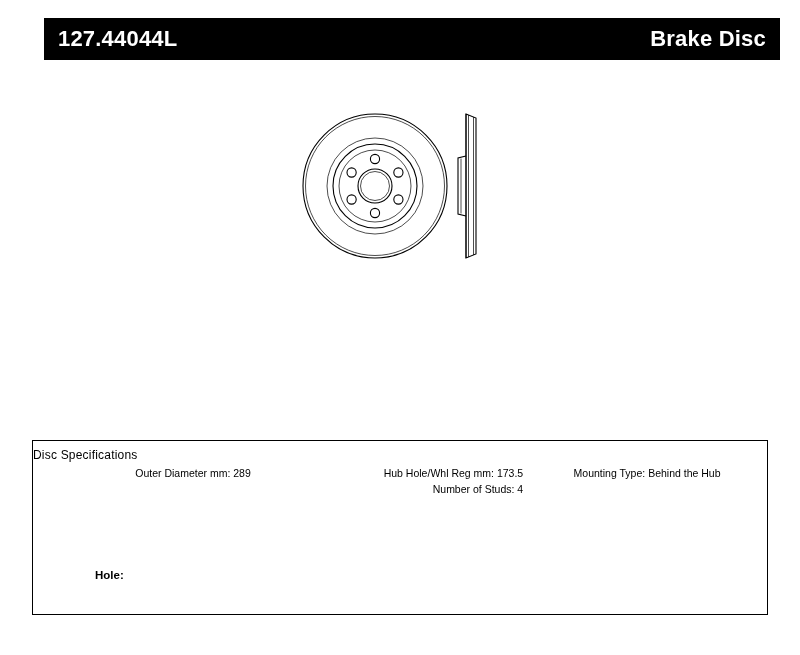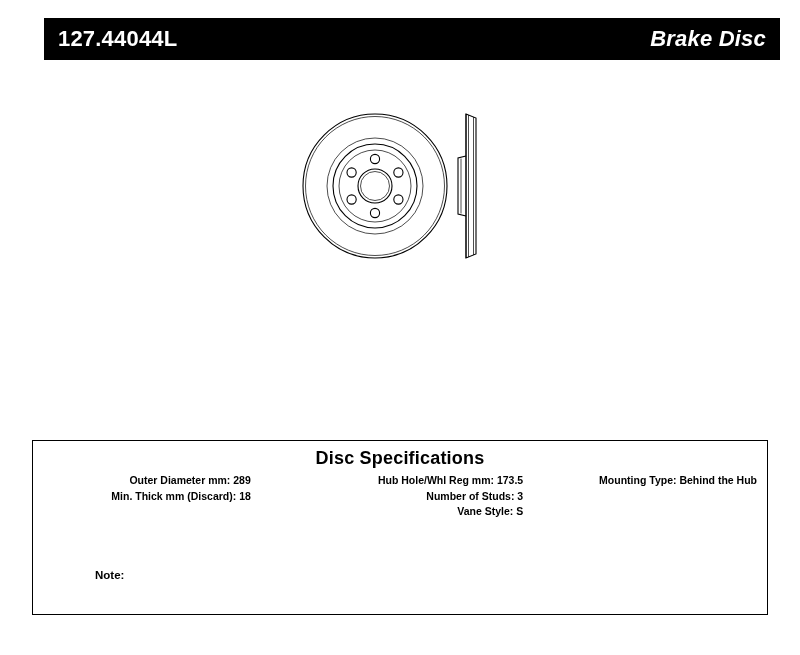--- a/index.html
+++ b/index.html
@@ -36,21 +36,20 @@
     font-size: 22px;
     font-weight: bold;
     letter-spacing: 0.2px;
     white-space: nowrap;
   }
   .product-type {
     font-size: 22px;
     font-weight: bold;
     letter-spacing: 0.2px;
     white-space: nowrap;
-    font-style: italic;
   }
 
   
   .illustration {
     position: absolute;
     left: 290px;
     top: 96px;
     width: 230px;
     height: 180px;
   }
@@ -59,23 +58,23 @@
   .spec-box {
     position: absolute;
     left: 32px;
     top: 440px;
     width: 736px;
     border: 1.5px solid #000000;
     box-sizing: border-box;
     height: 175px;
   }
   .spec-title {
-    text-align: center;
-    font-size: 18px;
-    font-weight: bold;
+    text-align: left;
+    font-size: 12px;
+    font-weight: normal;
     padding-top: 7px;
     padding-bottom: 4px;
     letter-spacing: 0.2px;
   }
   .spec-columns {
     display: flex;
     padding: 0 6px;
     box-sizing: border-box;
   }
   .spec-col {
@@ -86,26 +85,26 @@
     text-align: right;
     padding-right: 12px;
   }
   .spec-col.mid {
     width: 38%;
     text-align: right;
     padding-right: 14px;
   }
   .spec-col.right {
     width: 31%;
-    text-align: right;
+    text-align: center;
     padding-right: 4px;
   }
   .spec-line {
     font-size: 10.5px;
-    font-weight: bold;
+    font-weight: normal;
     line-height: 15.5px;
     white-space: nowrap;
   }
   .note-row {
     position: absolute;
     left: 62px;
     top: 128px;
     font-size: 11.5px;
     font-weight: bold;
   }
@@ -154,28 +153,26 @@
       <line x1="176" y1="18" x2="176" y2="162" stroke-width="0.9"></line>
     </g>
   </svg>
 </div>
 
 <div class="spec-box">
   <div class="spec-title">Disc Specifications</div>
   <div class="spec-columns">
     <div class="spec-col left">
       <div class="spec-line">Outer Diameter mm: 289</div>
-      <div class="spec-line">Min. Thick mm (Discard): 18</div>
     </div>
     <div class="spec-col mid">
       <div class="spec-line">Hub Hole/Whl Reg mm: 173.5</div>
-      <div class="spec-line">Number of Studs: 3</div>
-      <div class="spec-line">Vane Style: S</div>
+      <div class="spec-line">Number of Studs: 4</div>
     </div>
     <div class="spec-col right">
       <div class="spec-line">Mounting Type: Behind the Hub</div>
     </div>
   </div>
   <div class="note-row">
-    <span>Note:</span>
+    <span>Hole:</span>
     <span></span>
   </div>
 </div>
 
 </body></html>

